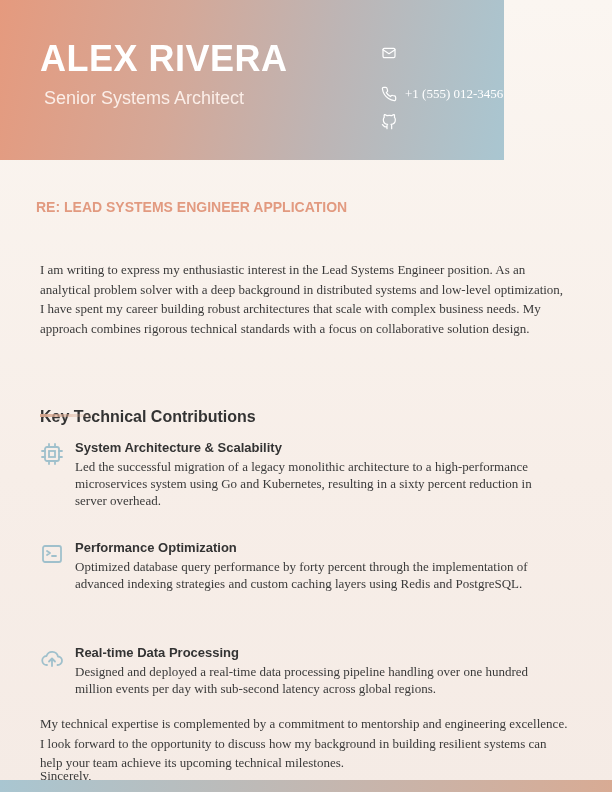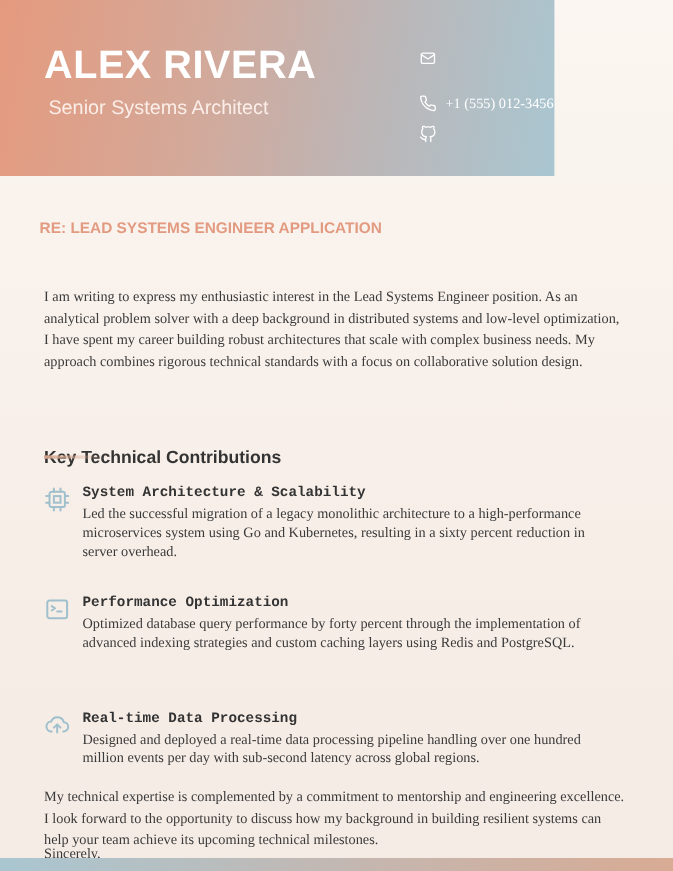--- a/index.html
+++ b/index.html
@@ -50,21 +50,21 @@
     font-family: "Liberation Sans", sans-serif; font-weight: bold; font-size: 16px; color: #333;
   }
   .section-rule {
     position: absolute; left: 40px; top: 414px; width: 56px; height: 3px;
     background: linear-gradient(90deg, #d8a890, rgba(216,168,144,0));
   }
   .item { position: absolute; left: 40px; width: 530px; }
   .item .icon { position: absolute; left: 0; top: 2px; width: 24px; height: 24px; }
   .item .item-title {
     position: absolute; left: 35px; top: 0;
-    font-family: Liberation Mono, monospace; font-weight: bold; font-size: 13px; color: #333;
+    font-family: Liberation Sans, sans-serif; font-weight: bold; font-size: 13px; color: #333;
   }
   .item .item-desc {
     position: absolute; left: 35px; top: 18px; width: 490px;
     font-family: "Liberation Serif", serif; font-size: 13px; line-height: 17px; color: #3a3a3a;
   }
   .i1 { top: 440px; } .i2 { top: 540px; } .i3 { top: 645px; }
   .closing {
     position: absolute; left: 40px; top: 768px;
     font-family: "Liberation Serif", serif; font-size: 13px; color: #3a3a3a;
   }

